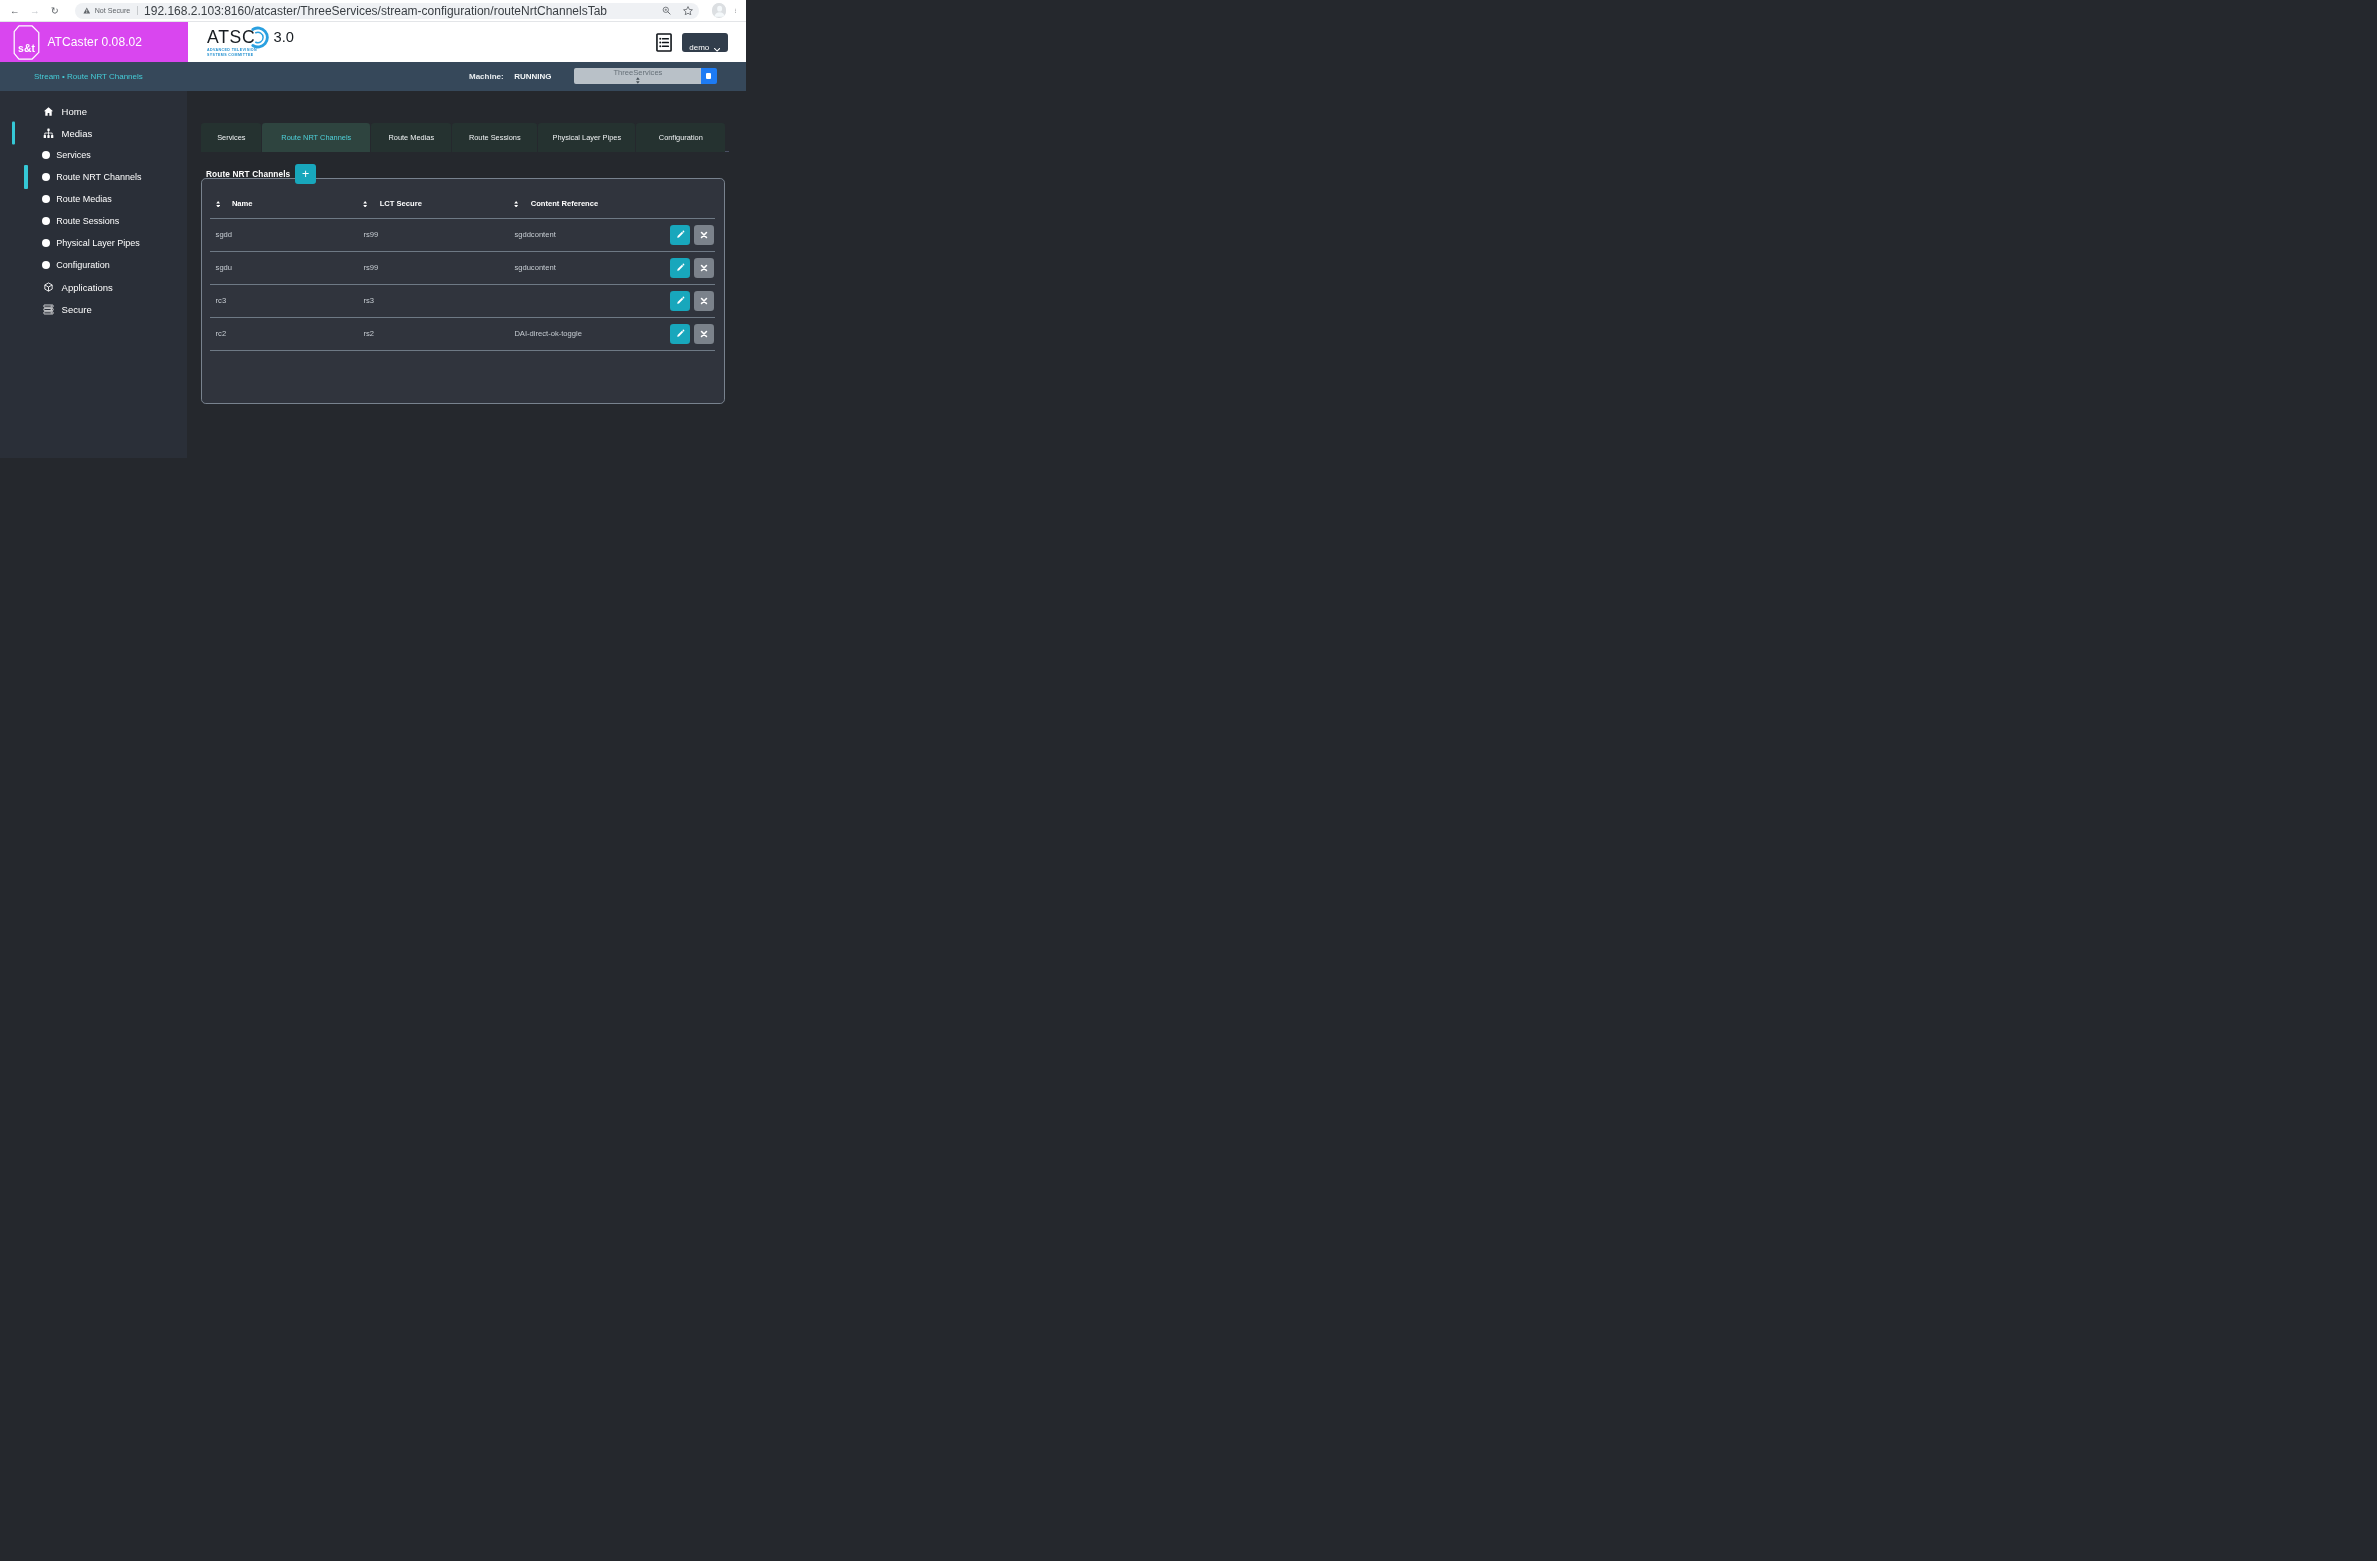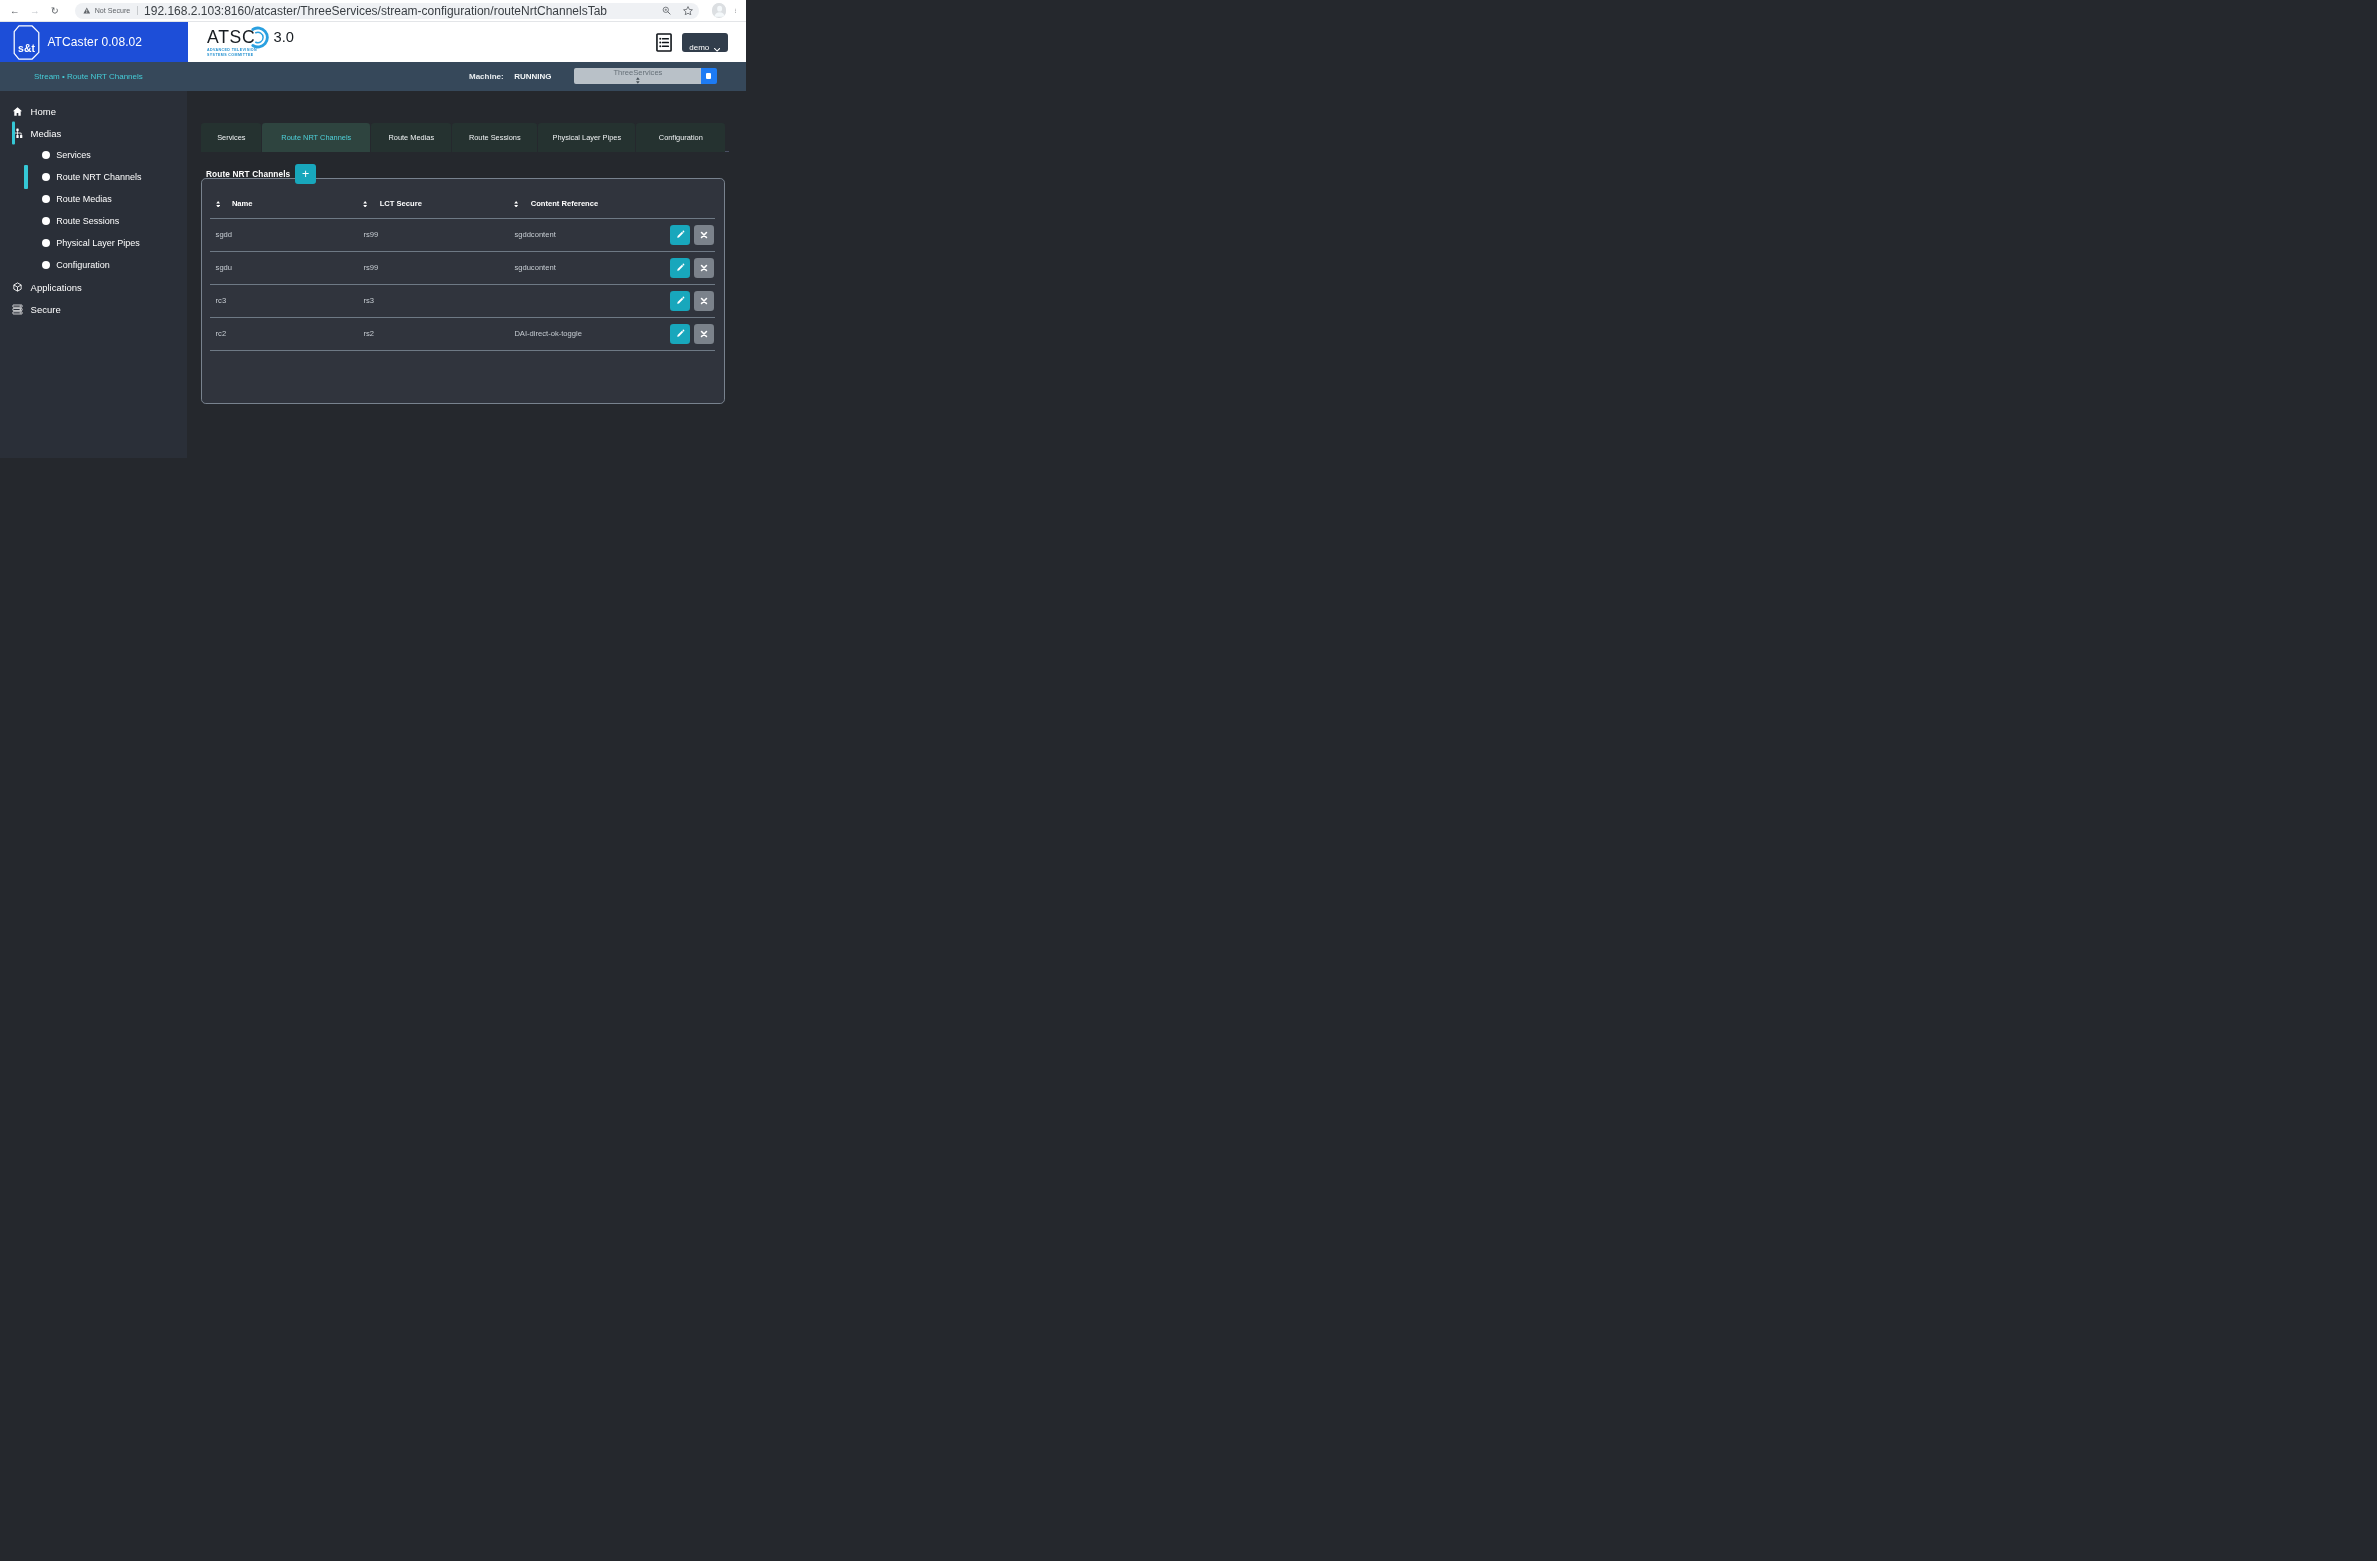--- a/index.html
+++ b/index.html
@@ -17,21 +17,21 @@
   .secure-chip { display:flex; align-items:center; gap:4.3px; color:#5f6368; font-size:7.1px; }
   .omni-divider { width:0.5px; height:9.5px; background:#c7cacd; margin:0 6.7px; }
   .url-text { flex:1; font-size:12px; color:#3a3f44; white-space:nowrap; overflow:hidden; }
   .omni-right { display:flex; align-items:center; gap:11.4px; margin-left:5.7px; }
   .avatar { width:14.3px; height:14.3px; border-radius:50%; background:#dcdfe2; overflow:hidden;
     margin-left:12.4px; flex:0 0 auto; cursor:pointer; }
   .kebab { margin:0 9.5px 0 9.5px; }
 
   
   .app-header { height:40px; background:#ffffff; display:flex; align-items:stretch; }
-  .brand { width:188px; background:#1d4ed8; display:flex; align-items:center; gap:7.1px;
+  .brand { width:188px; background:#d946ef; display:flex; align-items:center; gap:7.1px;
     padding-left:13.3px; flex:0 0 auto; }
   .brand-title { color:#ffffff; font-size:12px; font-weight:500; letter-spacing:0.1px; }
   .atsc { margin-left:19px; display:flex; align-items:center; align-self:center; }
   .atsc-col { display:flex; flex-direction:column; }
   .atsc-row { display:flex; align-items:center; }
   .atsc-word { font-size:17.6px; color:#181d22; letter-spacing:0.7px; font-weight:400; }
   .atsc-arc { width:19px; height:23px; margin-left:-5.7px; }
   .atsc-ver { font-size:14.7px; color:#181d22; margin-left:4.8px; font-weight:400; }
   .atsc-cap { font-size:3.6px; color:#1f8fd0; letter-spacing:0.4px; line-height:1.5;
     margin-top:-1px; font-weight:bold; }
@@ -53,21 +53,21 @@
   .preset-select span { flex:1; color:#667078; font-size:7.6px; }
   .stop-btn { width:16px; height:16px; background:#1d7bf4; border:none; border-radius:0 1.9px 1.9px 0;
     display:flex; align-items:center; justify-content:center; cursor:pointer; }
   .stop-square { width:5.7px; height:5.7px; background:#ffffff; border-radius:1px; }
 
   
   .main { display:flex; height:367px; }
   .sidebar { width:187px; background:#2a2f38; flex:0 0 auto; padding-top:9.5px; }
   .nav-item { height:22px; display:flex; align-items:center; position:relative;
     color:#ffffff; cursor:pointer; }
-  .nav-item.top { padding-left:12px; font-size:9.5px; font-weight:500; gap:7.6px; }
+  .nav-item.top { padding-left:43px; font-size:9.5px; font-weight:500; gap:7.6px; }
   .nav-item.sub { padding-left:42px; font-size:9px; gap:6.2px; }
   .bullet { width:8px; height:8px; border-radius:50%; background:#ffffff; flex:0 0 auto; }
   .indicator { position:absolute; width:3.3px; height:23px; border-radius:1px;
     background:#35c8d6; top:50%; transform:translateY(-50%); }
   .indicator.lvl1 { left:12px; }
   .indicator.lvl2 { left:24px; width:3.8px; height:24px; }
   .nav-ic-svg { width:11px; height:11px; flex:0 0 auto; display:flex; }
 
   .content { flex:1; position:relative; background:#25282d; }
 

